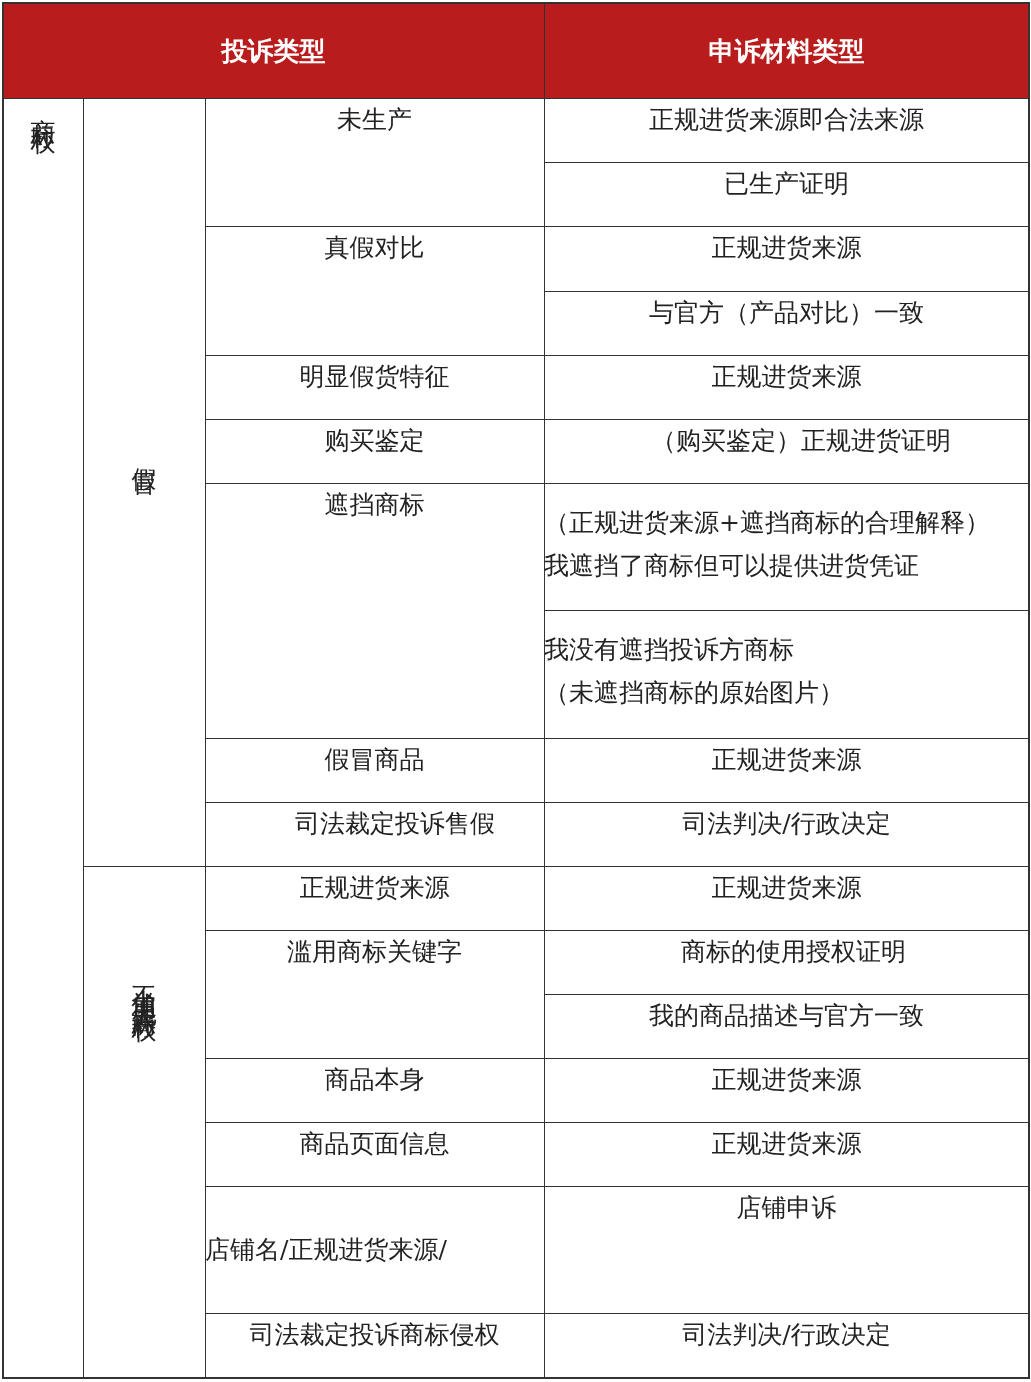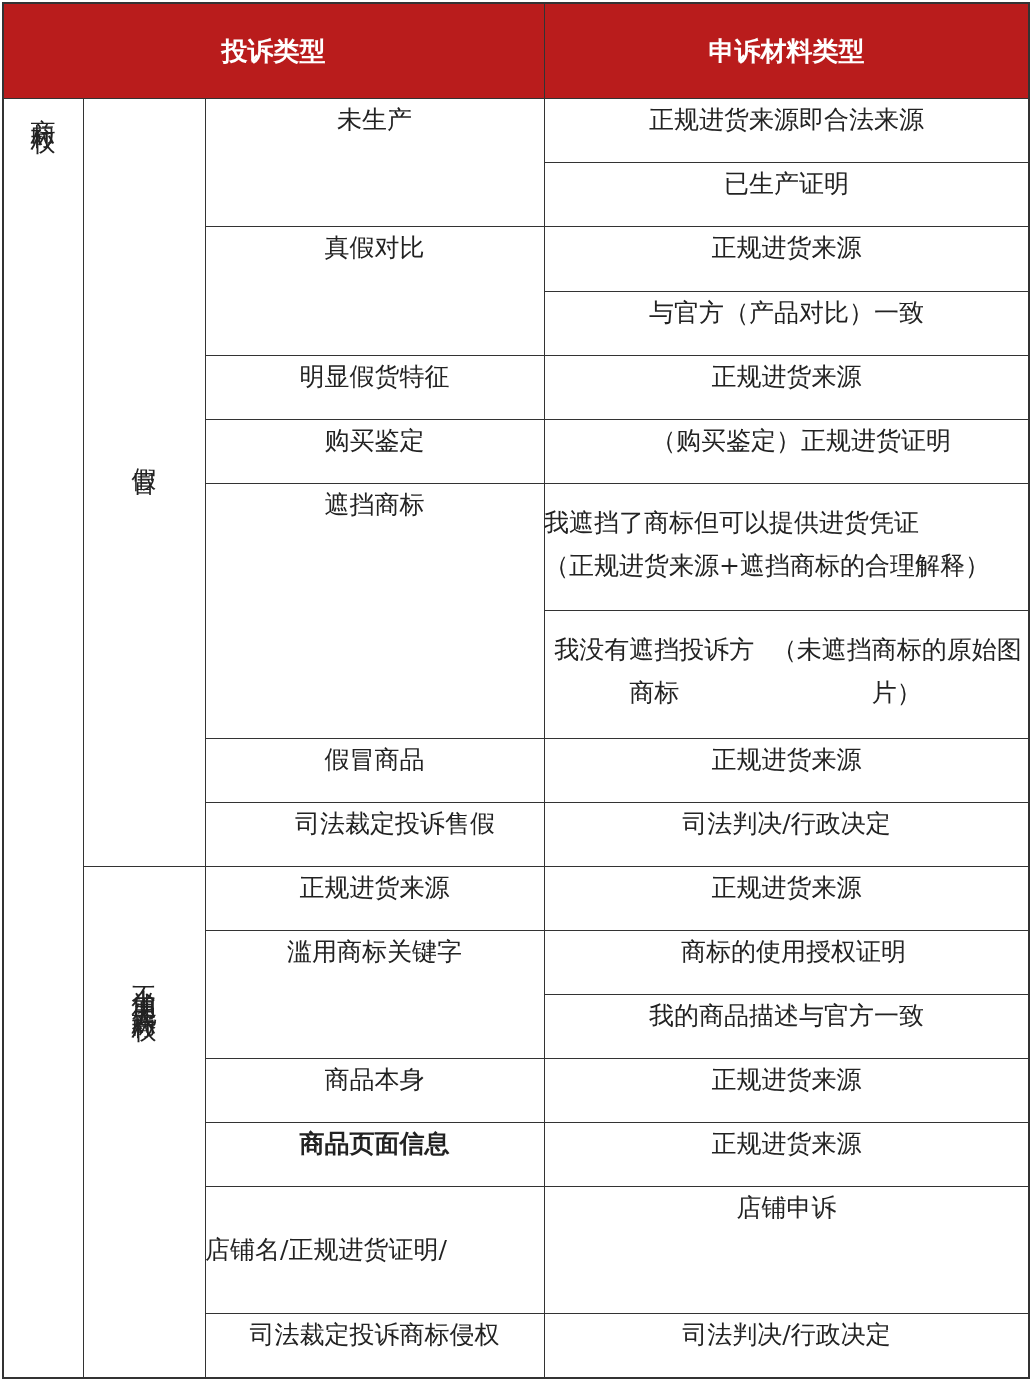--- a/index.html
+++ b/index.html
@@ -56,25 +56,25 @@
   </div>
 <div class="cell" style="left:205px;top:866px;width:339px;height:64px;">
     <span>正规进货来源</span>
   </div>
 <div class="cell" style="left:205px;top:930px;width:339px;height:128px;">
     <span>滥用商标关键字</span>
   </div>
 <div class="cell" style="left:205px;top:1058px;width:339px;height:64px;">
     <span>商品本身</span>
   </div>
-<div class="cell" style="left:205px;top:1122px;width:339px;height:64px;font-weight:bold;">
+<div class="cell" style="left:205px;top:1122px;width:339px;height:64px;">
     <span>商品页面信息</span>
   </div>
 <div class="cell" style="left:205px;top:1186px;width:339px;height:127px;flex-direction:column;">
-    <div>店铺名/正规进货证明/</div>
+    <div>店铺名/正规进货来源/</div>
   </div>
 <div class="cell" style="left:205px;top:1313px;width:339px;height:65px;">
     <span>司法裁定投诉商标侵权</span>
   </div>
 
 <div class="cell" style="left:544px;top:98px;width:485px;height:64px;">
     <span>正规进货来源即合法来源</span>
   </div>
 <div class="cell" style="left:544px;top:162px;width:485px;height:64px;">
     <span>已生产证明</span>
@@ -85,24 +85,24 @@
 <div class="cell" style="left:544px;top:291px;width:485px;height:64px;">
     <span>与官方（产品对比）一致</span>
   </div>
 <div class="cell" style="left:544px;top:355px;width:485px;height:64px;">
     <span>正规进货来源</span>
   </div>
 <div class="cell" style="left:536px;top:419px;width:485px;height:64px;padding-left:45px;">
     <span>（购买鉴定）正规进货证明</span>
   </div>
 <div class="cell" style="left:544px;top:483px;width:485px;height:127px;flex-direction:column;justify-content:flex-start;padding-top:18px;">
+    <div>（正规进货来源+遮挡商标的合理解释）</div>
     <div>我遮挡了商标但可以提供进货凭证</div>
-    <div>（正规进货来源+遮挡商标的合理解释）</div>
   </div>
-<div class="cell" style="left:544px;top:610px;width:485px;height:128px;flex-direction:row;justify-content:flex-start;padding-top:18px;">
+<div class="cell" style="left:544px;top:610px;width:485px;height:128px;flex-direction:column;justify-content:flex-start;padding-top:18px;">
     <div>我没有遮挡投诉方商标</div>
     <div>（未遮挡商标的原始图片）</div>
   </div>
 <div class="cell" style="left:544px;top:738px;width:485px;height:64px;">
     <span>正规进货来源</span>
   </div>
 <div class="cell" style="left:544px;top:802px;width:485px;height:64px;">
     <span>司法判决/行政决定</span>
   </div>
 <div class="cell" style="left:544px;top:866px;width:485px;height:64px;">

